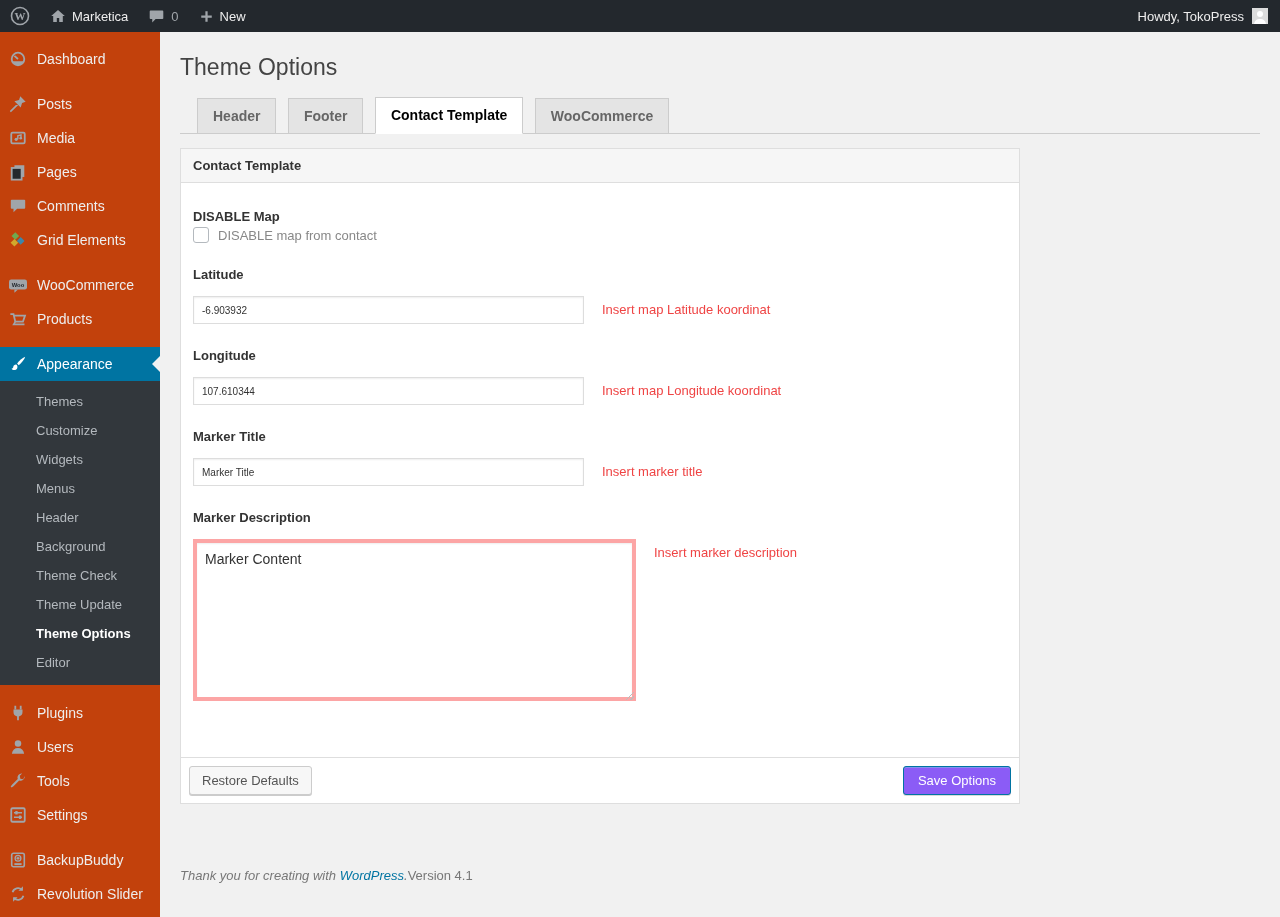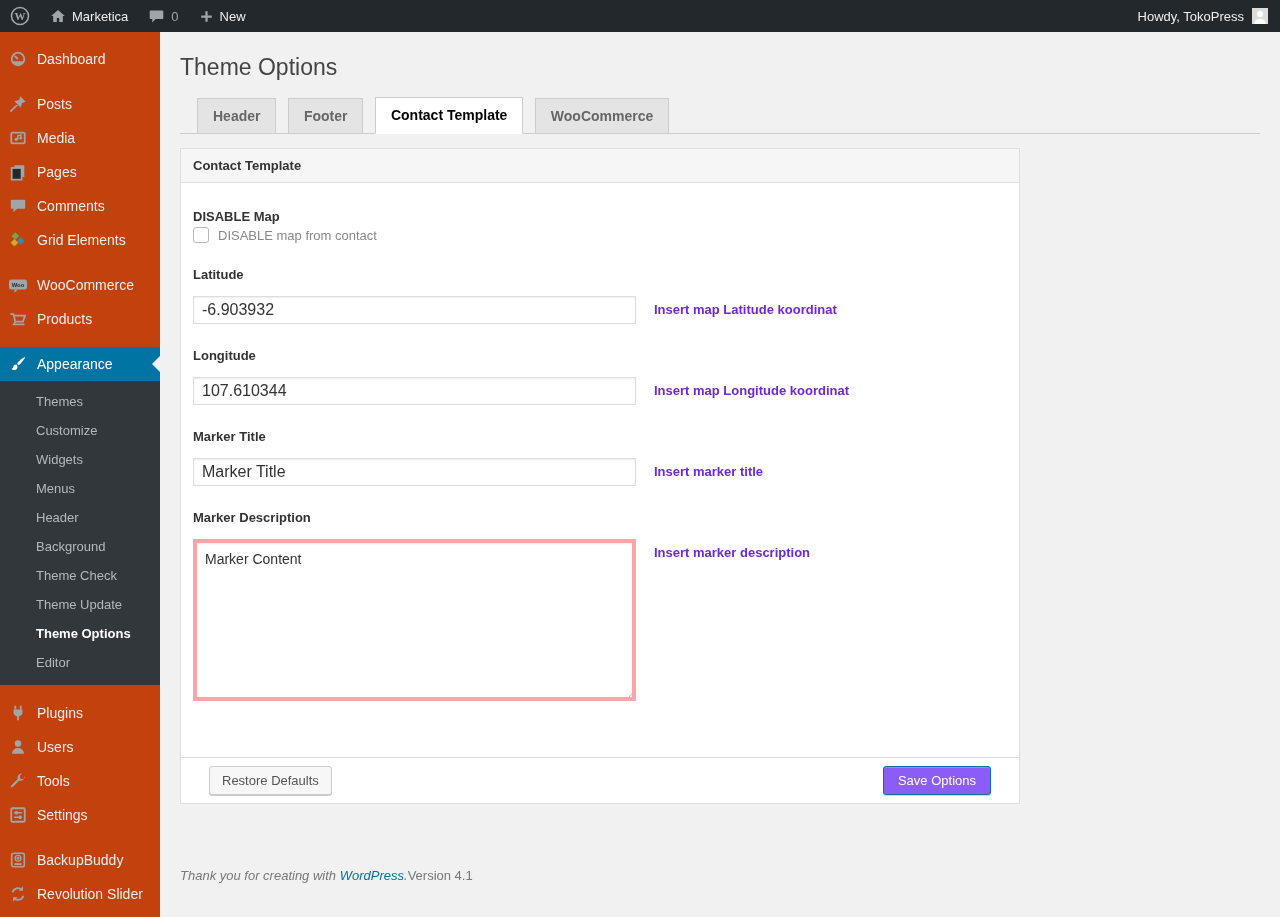--- a/index.html
+++ b/index.html
@@ -37,27 +37,27 @@
   .nav-tab.active { background:#fff; color:#000; font-weight:700; border-bottom:1px solid #fff; margin-bottom:-1px; padding-bottom:10px; }
 
   .panel { width:840px; background:#fff; border:1px solid #dedede; margin-top:14px; }
   .panel-header { background:#f6f6f6; border-bottom:1px solid #dedede; padding:9px 12px; font-size:13px; font-weight:700; color:#333; }
   .panel-body { padding:2px 12px 52px; }
 
   .field-label { font-weight:700; font-size:13px; color:#333; margin-top:24px; }
   .checkbox-row { margin-top:3px; display:flex; align-items:center; gap:9px; color:#888; font-size:13px; }
   input[type="checkbox"] { appearance:none; -webkit-appearance:none; width:16px; height:16px; border:1px solid #b4b9be; border-radius:3px; background:#fff; cursor:pointer; }
   .field-row { margin-top:14px; display:flex; align-items:flex-start; }
-  .text-input { width:443px; height:28px; padding:3px 8px; font-size:16px; color:#333; border:1px solid #ddd; background:#fff; box-shadow:inset 0 1px 2px rgba(0,0,0,.07); outline:none; font-family:"Liberation Sans",sans-serif; }
-  .help { margin-left:18px; color:#6d28d9; font-size:13px; padding-top:6px;font-weight:bold; }
+  .text-input { width:391px; height:28px; padding:3px 8px; font-size:10px; color:#333; border:1px solid #ddd; background:#fff; box-shadow:inset 0 1px 2px rgba(0,0,0,.07); outline:none; font-family:"Liberation Sans",sans-serif; }
+  .help { margin-left:18px; color:#ef4444; font-size:13px; padding-top:6px; }
   .ta-wrap { position:relative; }
   textarea.text-area { width:443px; height:162px; padding:8px; font-size:14px; color:#333; border:4px solid #fca5a5; background:#fff; box-shadow:inset 0 1px 2px rgba(0,0,0,.07); resize:none; outline:none; font-family:"Liberation Sans",sans-serif; }
   .resize-grip { position:absolute; right:2px; bottom:5px; width:11px; height:11px; background:repeating-linear-gradient(-45deg, transparent 0 2px, #bdbdbd 2px 3px); clip-path:polygon(100% 0, 100% 100%, 0 100%); cursor:nwse-resize; }
 
-  .panel-footer { border-top:1px solid #dedede; background:#fff; padding:8px 28px; display:flex; justify-content:space-between; align-items:center; }
+  .panel-footer { border-top:1px solid #dedede; background:#fff; padding:8px 8px; display:flex; justify-content:space-between; align-items:center; }
   .btn { border-radius:3px; font-size:13px; cursor:pointer; font-family:"Liberation Sans",sans-serif; }
   .btn-secondary { background:#f7f7f7; border:1px solid #ccc; color:#555; padding:6px 12px; box-shadow:0 1px 0 #ccc; }
   .btn-primary { background:#8b5cf6; border:1px solid #0074a2; color:#fff; padding:6px 14px; box-shadow:inset 0 1px 0 rgba(120,200,230,.5), 0 1px 0 rgba(0,0,0,.15);margin-left:24px; }
 
   .page-footer { width:1078px; margin-top:64px; display:flex; justify-content:flex-start; font-size:13px; color:#777; }
   .thanks { font-style:italic; }
   .thanks a { color:#0074a2; text-decoration:none; font-style:italic; cursor:pointer; }
   .version { color:#777; }
 
   svg { display:block; }

